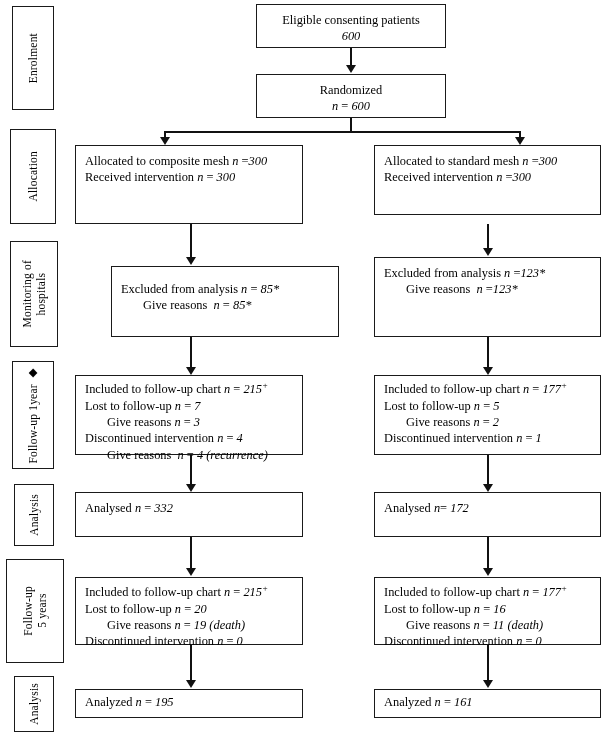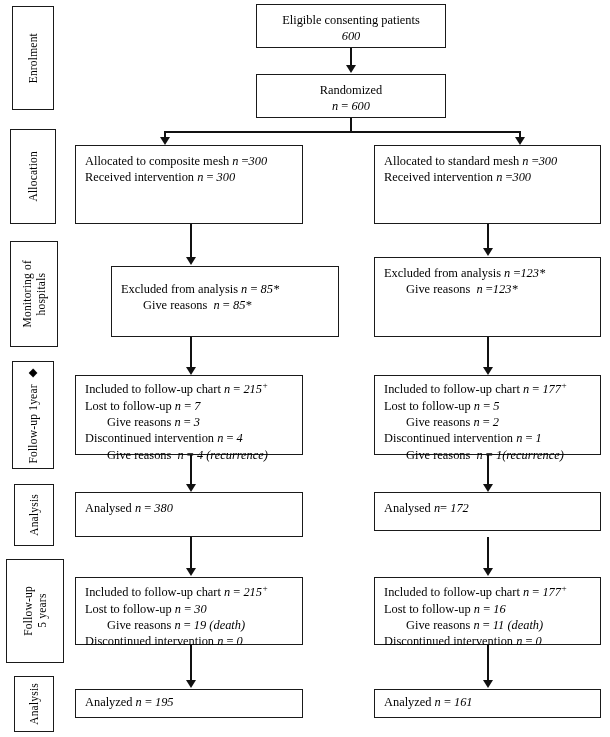--- a/index.html
+++ b/index.html
@@ -130,21 +130,21 @@
       </div>
   </div>
 
   <div class="box" style="left:75px; top:145px; width:228px; height:79px;">
     <div class="content">
         <div class="line">Allocated to composite mesh <span class="nv">n</span> =<span class="it">300</span></div>
         <div class="line">Received intervention <span class="nv">n</span> = <span class="it">300</span></div>
       </div>
   </div>
 
-  <div class="box" style="left:374px; top:145px; width:227px; height:79px;padding-left:43px;">
+  <div class="box" style="left:374px; top:145px; width:227px; height:70px;padding-left:43px;">
     <div class="content">
         <div class="line">Allocated to standard mesh <span class="nv">n</span> =<span class="it">300</span></div>
         <div class="line">Received intervention <span class="nv">n</span> =<span class="it">300</span></div>
       </div>
   </div>
 
   <div class="box" style="left:75px; top:266px; width:228px; height:71px;margin-left:36px;">
     <div class="content" style="top:14px;">
         <div class="line">Excluded from analysis <span class="nv">n</span> = <span class="it">85*</span></div>
         <div class="line ind">Give reasons  <span class="nv">n</span> = <span class="it">85*</span></div>
@@ -167,40 +167,39 @@
         <div class="line ind">Give reasons  <span class="nv">n</span> = <span class="it">4 (recurrence)</span></div>
       </div>
   </div>
 
   <div class="box" style="left:374px; top:375px; width:227px; height:80px;">
     <div class="content" style="top:4px;">
         <div class="line">Included to follow-up chart <span class="nv">n</span> = <span class="it">177</span><span class="sup">+</span></div>
         <div class="line">Lost to follow-up <span class="nv">n</span> = <span class="it">5</span></div>
         <div class="line ind">Give reasons <span class="nv">n</span> = <span class="it">2</span></div>
         <div class="line">Discontinued intervention <span class="nv">n</span> = <span class="it">1</span></div>
-        <div class="line ind">Give reasons  <span class="nv">n</span> = <span class="it">1(recurrence)</span></div>
       </div>
   </div>
 
   <div class="box" style="left:75px; top:492px; width:228px; height:45px;">
     <div class="content">
-        <div class="line">Analysed <span class="nv">n</span> = <span class="it">380</span></div>
-      </div>
-  </div>
-
-  <div class="box" style="left:374px; top:492px; width:227px; height:39px;">
+        <div class="line">Analysed <span class="nv">n</span> = <span class="it">332</span></div>
+      </div>
+  </div>
+
+  <div class="box" style="left:374px; top:492px; width:227px; height:45px;">
     <div class="content">
         <div class="line">Analysed <span class="nv">n</span>= <span class="it">172</span></div>
       </div>
   </div>
 
   <div class="box" style="left:75px; top:577px; width:228px; height:68px;">
     <div class="content" style="top:5px;">
         <div class="line">Included to follow-up chart <span class="nv">n</span> = <span class="it">215</span><span class="sup">+</span></div>
-        <div class="line">Lost to follow-up <span class="nv">n</span> = <span class="it">30</span></div>
+        <div class="line">Lost to follow-up <span class="nv">n</span> = <span class="it">20</span></div>
         <div class="line ind">Give reasons <span class="nv">n</span> = <span class="it">19 (death)</span></div>
         <div class="line">Discontinued intervention <span class="nv">n</span> = <span class="it">0</span></div>
       </div>
   </div>
 
   <div class="box" style="left:374px; top:577px; width:227px; height:68px;">
     <div class="content" style="top:5px;">
         <div class="line">Included to follow-up chart <span class="nv">n</span> = <span class="it">177</span><span class="sup">+</span></div>
         <div class="line">Lost to follow-up <span class="nv">n</span> = <span class="it">16</span></div>
         <div class="line ind">Give reasons <span class="nv">n</span> = <span class="it">11 (death)</span></div>

